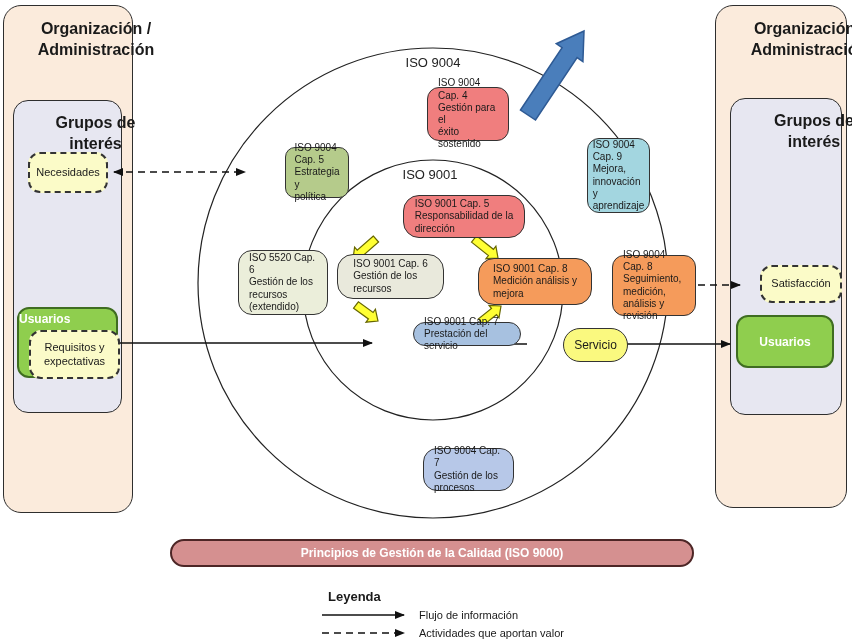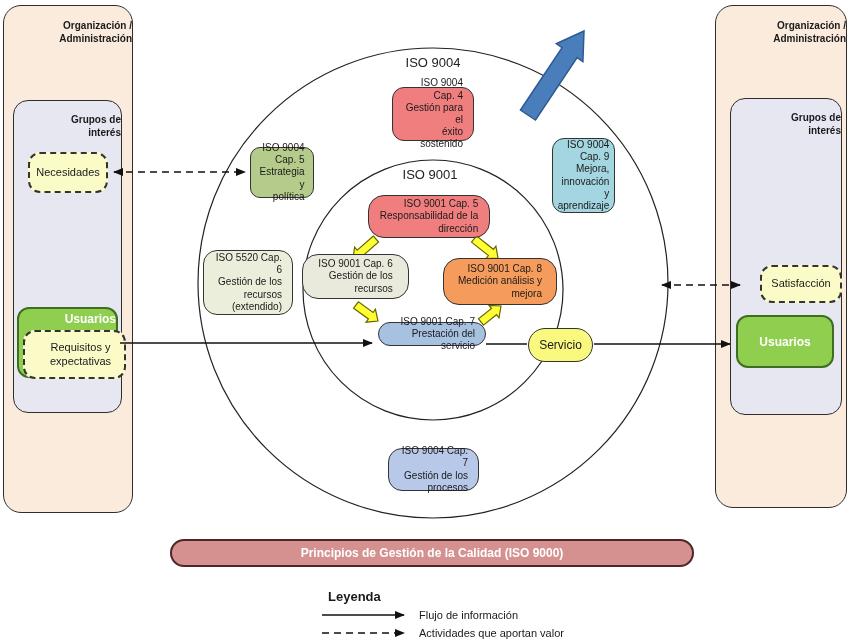--- a/index.html
+++ b/index.html
@@ -16,37 +16,37 @@
   }
   .panel{
     background:var(--panel_peach,#fbebdc);
     border:1px solid #2e2e2e;border-radius:18px;
   }
   .group-panel{
     background:var(--panel_lavender,#e7e7f1);
     border:1px solid #2e2e2e;border-radius:15px;
   }
   .panel-title{
-    font-weight:bold;font-size:10px;text-align:right;white-space:pre-line;line-height:1.3;
+    font-weight:bold;font-size:16px;text-align:center;white-space:pre-line;line-height:1.3;margin-left:28px;
   }
   .note{
     background:var(--yellow_note,#fbfbc8);
     border:2px dashed #333;border-radius:12px;
     display:flex;align-items:center;justify-content:center;text-align:center;
     font-size:11px;white-space:pre-line;line-height:1.2;
   }
   .users-box{
     background:var(--green_users,#8fce4e);
     border:2px solid #3f6d21;border-radius:12px;
   }
-  .users-label{color:#fff;font-weight:bold;font-size:12px;text-align:right;}
+  .users-label{color:#fff;font-weight:bold;font-size:12px;text-align:left;}
   .node{
     position:absolute;border:1px solid #333;
-    display:flex;align-items:center;justify-content:center;text-align:right;
-    font-size:10px;line-height:1.22;white-space:pre-line;padding:10px;box-sizing:border-box;
+    display:flex;align-items:center;justify-content:center;text-align:left;
+    font-size:10px;line-height:1.22;white-space:pre-line;padding:10px;box-sizing:border-box;margin-left:35px;
   }
   .ring-label{font-size:13px;color:#222;}
   .legend-title{font-weight:bold;font-size:13px;}
   .legend-label{font-size:11px;}
   svg{position:absolute;left:0;top:0;}
 </style>
 </head>
 <body>
 
 <div id="stage">
@@ -55,21 +55,21 @@
     <div class="panel-title" style="position:absolute;left:0;top:13px;width:100%;">Organización /
 Administración</div>
   </div>
   <div class="abs group-panel" style="left:13px;top:100px;width:109px;height:313px;">
     <div class="panel-title" style="position:absolute;left:0;top:12px;width:100%;">Grupos de
 interés</div>
   </div>
   <div class="abs note" style="left:28px;top:152px;width:80px;height:41px;">Necesidades</div>
   <div class="abs users-box" style="left:17px;top:307px;width:101px;height:71px;">
     <div class="users-label" style="position:absolute;left:0;top:3px;width:100%;">Usuarios</div>
-    <div class="note" style="position:absolute;left:4px;top:21px;width:87px;height:45px;padding-left:12px;">Requisitos y
+    <div class="note" style="position:absolute;left:10px;top:21px;width:87px;height:45px;">Requisitos y
 expectativas</div>
   </div>
 
   <div class="abs panel" style="left:715px;top:5px;width:132px;height:503px;">
     <div class="panel-title" style="position:absolute;left:0;top:13px;width:100%;">Organización /
 Administración</div>
   </div>
   <div class="abs group-panel" style="left:730px;top:98px;width:112px;height:317px;">
     <div class="panel-title" style="position:absolute;left:0;top:12px;width:100%;">Grupos de
 interés</div>
@@ -124,20 +124,24 @@
 política</div>
   <div class="node" style="left:203px;top:250px;width:90px;height:65px;background:var(--sage_node,#ebeeda);border-radius:14px;">ISO 5520 Cap. 6
 Gestión de los
 recursos
 (extendido)</div>
   <div class="node" style="left:552px;top:138px;width:63px;height:75px;background:var(--lightblue_node,#a3d6e0);border-radius:12px;">ISO 9004
 Cap. 9
 Mejora,
 innovación y
 aprendizaje</div>
+  <div class="node" style="left:577px;top:255px;width:84px;height:61px;background:var(--orange_node,#f59b5b);border-radius:12px;">ISO 9004 Cap. 8
+Seguimiento,
+medición,
+análisis y revisión</div>
   <div class="node" style="left:368px;top:195px;width:122px;height:43px;background:var(--red_node,#f07e7e);border-radius:16px;">ISO 9001 Cap. 5
 Responsabilidad de la
 dirección</div>
   <div class="node" style="left:302px;top:254px;width:107px;height:45px;background:var(--pale_node,#e9e9dc);border-radius:16px;">ISO 9001 Cap. 6
 Gestión de los
 recursos</div>
   <div class="node" style="left:443px;top:258px;width:114px;height:47px;background:var(--orange_node,#f59b5b);border-radius:16px;">ISO 9001 Cap. 8
 Medición análisis y
 mejora</div>
   <div class="node" style="left:378px;top:322px;width:108px;height:24px;background:var(--periwinkle_node,#a7c1e0);border-radius:16px;">ISO 9001 Cap. 7

